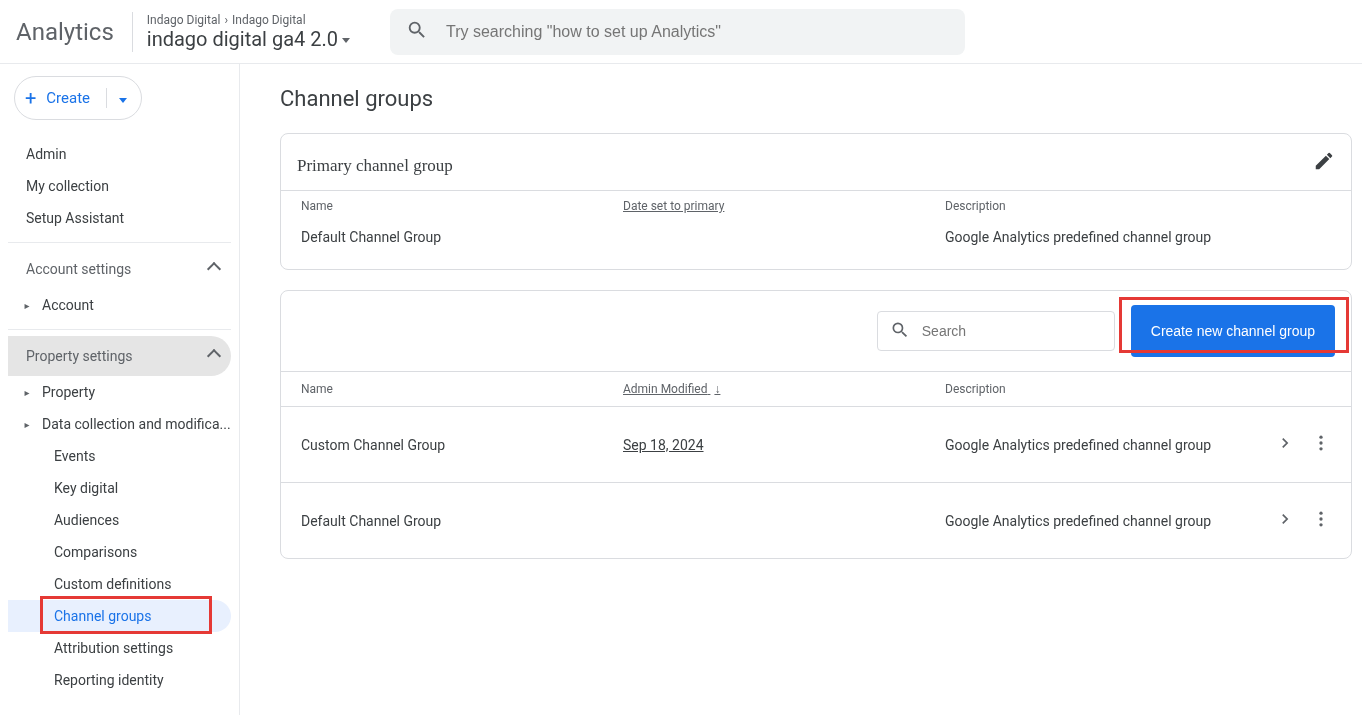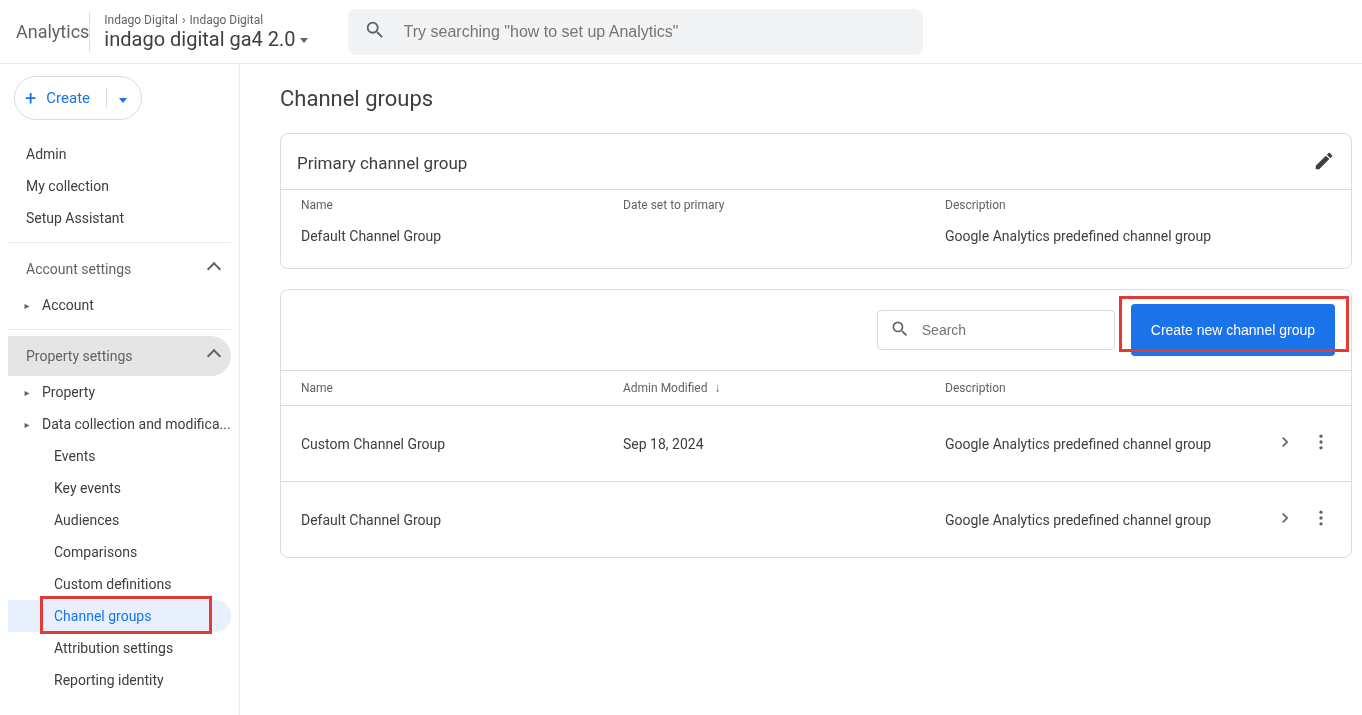--- a/index.html
+++ b/index.html
@@ -13,23 +13,24 @@
   }
   .topbar {
     display: flex;
     align-items: center;
     padding: 8px 16px;
     border-bottom: 1px solid #e8eaed;
     background: #fff;
     height: 64px;
   }
   .brand {
-    font-size: 18px;
+    font-size: 24px;
     color: #5f6368;
     font-weight: 400;
+    margin-right: 18px;
   }
   .vbar {
     width: 1px;
     height: 40px;
     background: #dadce0;
     margin-right: 14px;
   }
   .breadcrumb-block {
     display: flex;
     flex-direction: column;
@@ -180,40 +181,41 @@
     margin-bottom: 22px;
   }
   .card {
     border: 1px solid #dadce0;
     border-radius: 8px;
     background: #fff;
     margin-bottom: 20px;
   }
   .card-header {
     display: flex;
-    align-items: center;
+    align-items: flex-end;
     justify-content: space-between;
     padding: 16px 16px 14px 16px;
+    font-family: Liberation Serif, serif;
   }
   .card-title {
     font-size: 17px;
     color: #3c4043;
   }
   .pencil { cursor: pointer; }
   .pencil svg { fill: #3c4043; }
 
   .pcg-head {
     display: flex;
     border-top: 1px solid #dadce0;
     font-size: 12px;
     color: #5f6368;
     padding: 8px 20px;
   }
   .col-name { flex: 0 0 322px; }
-  .col-date { flex: 0 0 322px; }
+  .col-date { flex: 0 0 322px; text-decoration: underline; }
   .col-desc { flex: 1; }
   .col-act { flex: 0 0 80px; display:flex; justify-content:flex-end; gap:16px; align-items:center; }
   .pcg-row {
     display: flex;
     padding: 8px 20px 24px 20px;
     font-size: 14px;
     color: #3c4043;
   }
 
   .list-top {
@@ -351,21 +353,21 @@
       <span class="arrow">▸</span>
       <span>Property</span>
     </div>
     <div class="nav-sub">
       <span class="arrow">▸</span>
       <span>Data collection and modifica...</span>
     </div>
 
     <div class="nav-wrap">
       <div class="nav-leaf">Events</div>
-      <div class="nav-leaf">Key events</div>
+      <div class="nav-leaf">Key digital</div>
       <div class="nav-leaf">Audiences</div>
       <div class="nav-leaf">Comparisons</div>
       <div class="nav-leaf">Custom definitions</div>
       <div class="nav-leaf active">Channel groups</div>
       <div class="hl-nav"></div>
       <div class="nav-leaf">Attribution settings</div>
       <div class="nav-leaf">Reporting identity</div>
     </div>
   </div>
 

